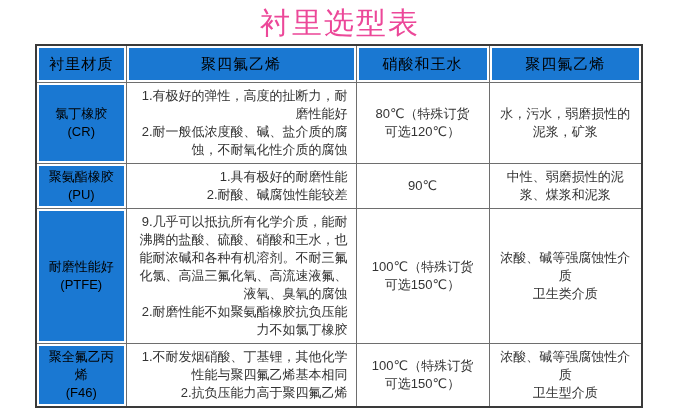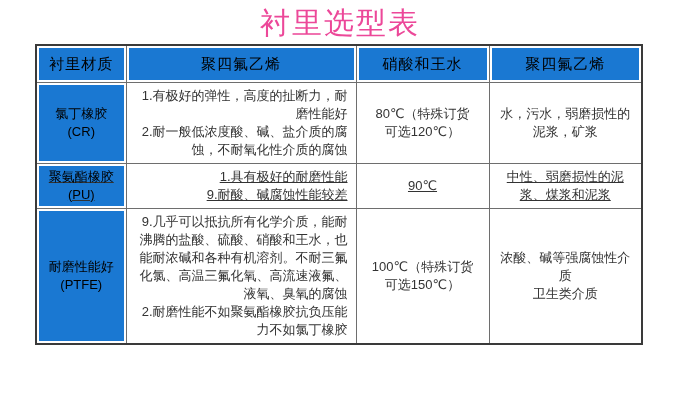--- a/index.html
+++ b/index.html
@@ -48,21 +48,21 @@
   .lining-table th.cell-blue{
     font-size:15px;
     letter-spacing:1px;
   }
   .cell-material{font-size:13px;line-height:19px;margin-top:29px;}
   .cell-performance{text-align:right;}
   .cell-temperature{text-align:center;margin-left:12px;}
   .cell-application{text-align:center;padding:4px 7px;}
   tr.header-row{height:37px;}
   tr.row-cr{height:74px;}
-  tr.row-pu{height:45px;text-decoration:underline;}
+  tr.row-pu{height:45px;}
   tr.row-ptfe{height:129px;}
   tr.row-f46{height:58px;}
 </style>
 </head>
 <body>
 
 <h1 class="page-title">衬里选型表</h1>
 
 <table class="lining-table">
   <colgroup>
@@ -86,30 +86,40 @@
 2.耐一般低浓度酸、碱、盐介质的腐蚀，不耐氧化性介质的腐蚀</td>
       <td class="cell-temperature">80℃（特殊订货
 可选120℃）</td>
       <td class="cell-application">水，污水，弱磨损性的泥浆，矿浆</td>
     </tr>
 
     <tr class="row-pu">
       <td class="cell-blue cell-material">聚氨酯橡胶
 (PU)</td>
       <td class="cell-performance">1.具有极好的耐磨性能
-9.耐酸、碱腐蚀性能较差</td>
+2.耐酸、碱腐蚀性能较差</td>
       <td class="cell-temperature">90℃</td>
       <td class="cell-application">中性、弱磨损性的泥浆、煤浆和泥浆</td>
     </tr>
 
     <tr class="row-ptfe">
       <td class="cell-blue cell-material">耐磨性能好
 (PTFE)</td>
       <td class="cell-performance">9.几乎可以抵抗所有化学介质，能耐沸腾的盐酸、硫酸、硝酸和王水，也能耐浓碱和各种有机溶剂。不耐三氟化氯、高温三氟化氧、高流速液氟、液氧、臭氧的腐蚀
 2.耐磨性能不如聚氨酯橡胶抗负压能力不如氯丁橡胶</td>
       <td class="cell-temperature">100℃（特殊订货
 可选150℃）</td>
       <td class="cell-application">浓酸、碱等强腐蚀性介质
 卫生类介质</td>
     </tr>
 
+    <tr class="row-f46">
+      <td class="cell-blue cell-material">聚全氟乙丙烯
+(F46)</td>
+      <td class="cell-performance">1.不耐发烟硝酸、丁基锂，其他化学性能与聚四氟乙烯基本相同
+2.抗负压能力高于聚四氟乙烯</td>
+      <td class="cell-temperature">100℃（特殊订货
+可选150℃）</td>
+      <td class="cell-application">浓酸、碱等强腐蚀性介质
+卫生型介质</td>
+    </tr>
   </tbody>
 </table>
 
 </body></html>

